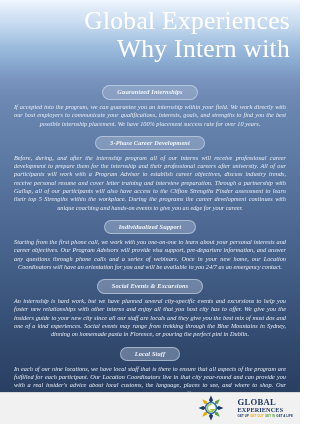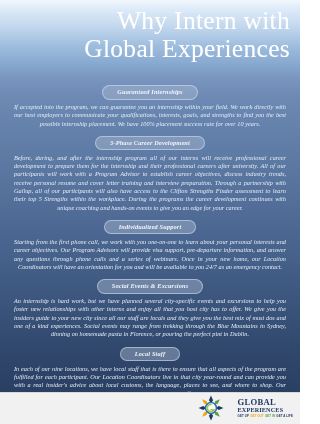--- a/index.html
+++ b/index.html
@@ -161,22 +161,22 @@
   .tg-c { color: #5a9e3f; }
 </style>
 </head>
 <body>
 
 <div class="page">
 
   <div class="canvas">
 
     <div class="title-block">
+      <div class="title-line">Global Experiences</div>
       <div class="title-line">Why Intern with</div>
-      <div class="title-line">Global Experiences</div>
     </div>
 
     <div class="sections">
 
       <div class="section">
         <div class="pill-wrap">
           <span class="pill">Guaranteed Internships</span>
         </div>
         <div class="body-text">If accepted into the program, we can guarantee you an internship within your field. We work directly with our host employers to communicate your qualifications, interests, goals, and strengths to find you the best possible internship placement. We have 100% placement success rate for over 10 years.</div>
       </div>

